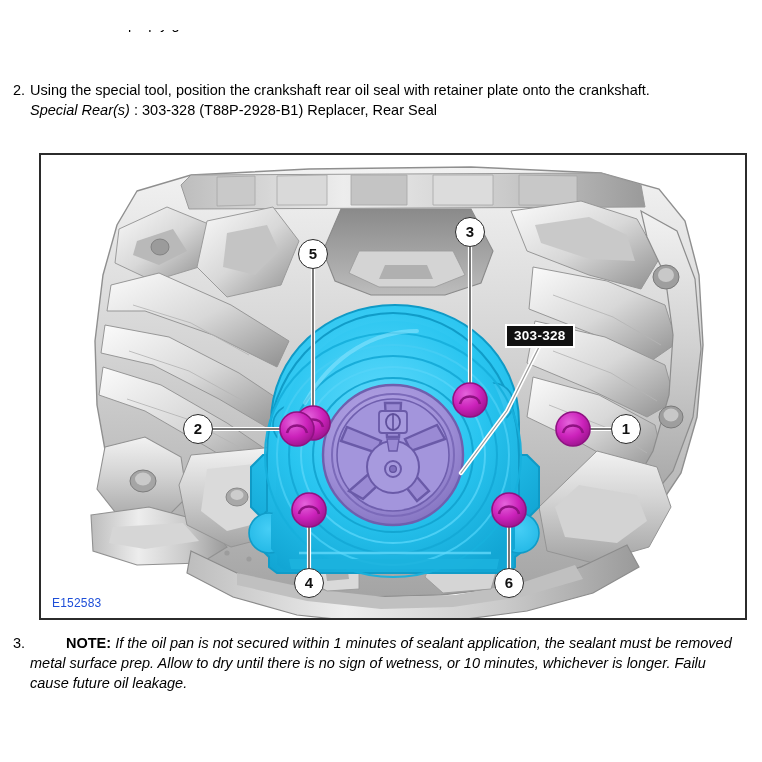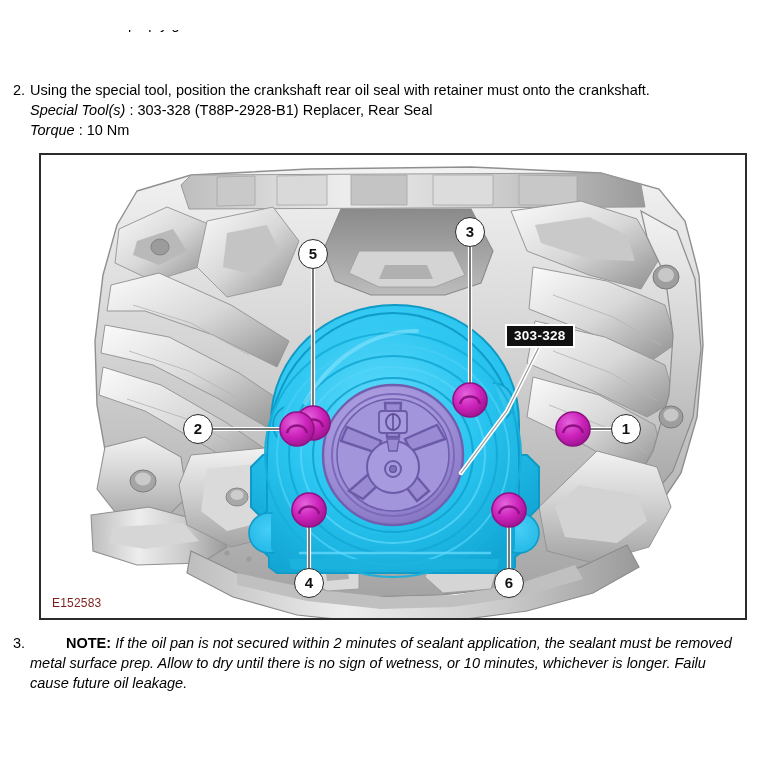--- a/index.html
+++ b/index.html
@@ -95,21 +95,21 @@
     border: 2px solid #2b2b2b;
     background: #ffffff;
     box-sizing: border-box;
     overflow: hidden;
   }
   .figure-id {
     position: absolute;
     left: 11px;
     bottom: 8px;
     font-size: 12px;
-    color: #7f1d1d;
+    color: #1d4ed8;
     letter-spacing: 0.2px;
   }
   .fig-svg {
     position: absolute;
     left: 0;
     top: 0;
     width: 708px;
     height: 467px;
     display: block;
   }
@@ -152,26 +152,23 @@
 
 <div class="page">
 
   <div class="clipped-line">
     <div class="txt">p     .   p      y          g</div>
   </div>
 
   <div class="step" id="step2">
     <div class="step-num">2.</div>
     <div class="step-body">
-      <div class="line">Using the special tool, position the crankshaft rear oil seal with retainer must onto the crankshaft.</div>
+      <div class="line">Using the special tool, position the crankshaft rear oil seal with retainer plate onto the crankshaft.</div>
       <div class="line">
-        <span class="ital">Special Tool(s)</span><span> : 303-328 (T88P-2928-B1) Replacer, Rear Seal</span>
-      </div>
-      <div class="line">
-        <span class="ital">Torque</span><span> : 10 Nm</span>
+        <span class="ital">Special Rear(s)</span><span> : 303-328 (T88P-2928-B1) Replacer, Rear Seal</span>
       </div>
     </div>
   </div>
 
   <div class="figure">
 
     <svg class="fig-svg" viewBox="0 0 708 467" xmlns="http://www.w3.org/2000/svg">
       <defs>
         <linearGradient id="gMetalV" x1="0" y1="0" x2="0" y2="1">
           <stop offset="0%" stop-color="#f2f2f2"></stop>
@@ -441,20 +438,20 @@
     <div class="callout" style="left:253px; top:413px;">4</div>
     <div class="callout" style="left:453px; top:413px;">6</div>
 
     <div class="figure-id">E152583</div>
   </div>
 
   <div class="step" id="step3">
     <div class="step-num">3.</div>
     <div class="step-body">
       <div class="line">
-        <span class="bold" style="font-style:normal;">NOTE:</span><span> If the oil pan is not secured within 2 minutes of sealant application, the sealant must be removed</span>
+        <span class="bold" style="font-style:normal;">NOTE:</span><span> If the oil pan is not secured within 1 minutes of sealant application, the sealant must be removed</span>
       </div>
       <div class="line">metal surface prep. Allow to dry until there is no sign of wetness, or 10 minutes, whichever is longer. Failu</div>
       <div class="line">cause future oil leakage.</div>
     </div>
   </div>
 
 </div>
 
 </body></html>

